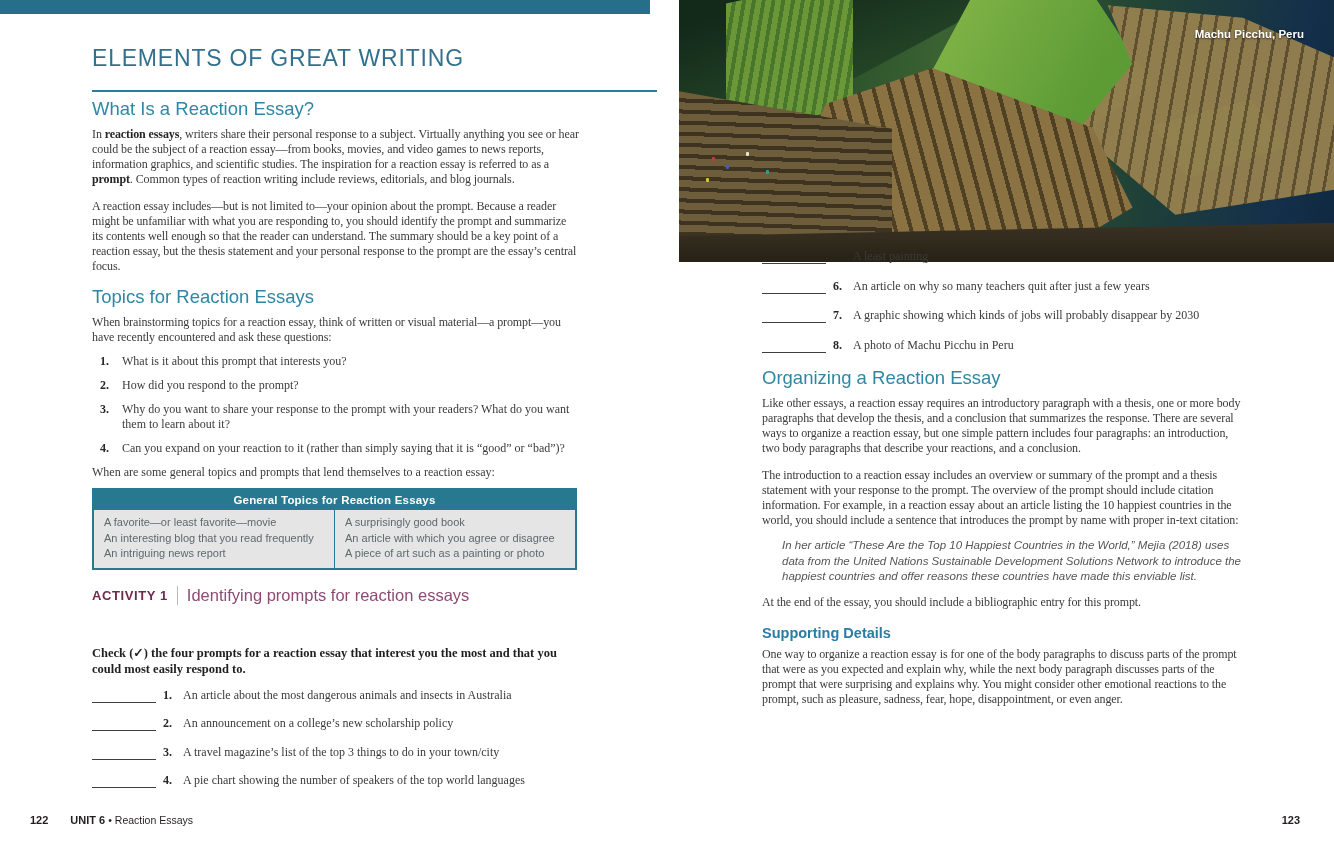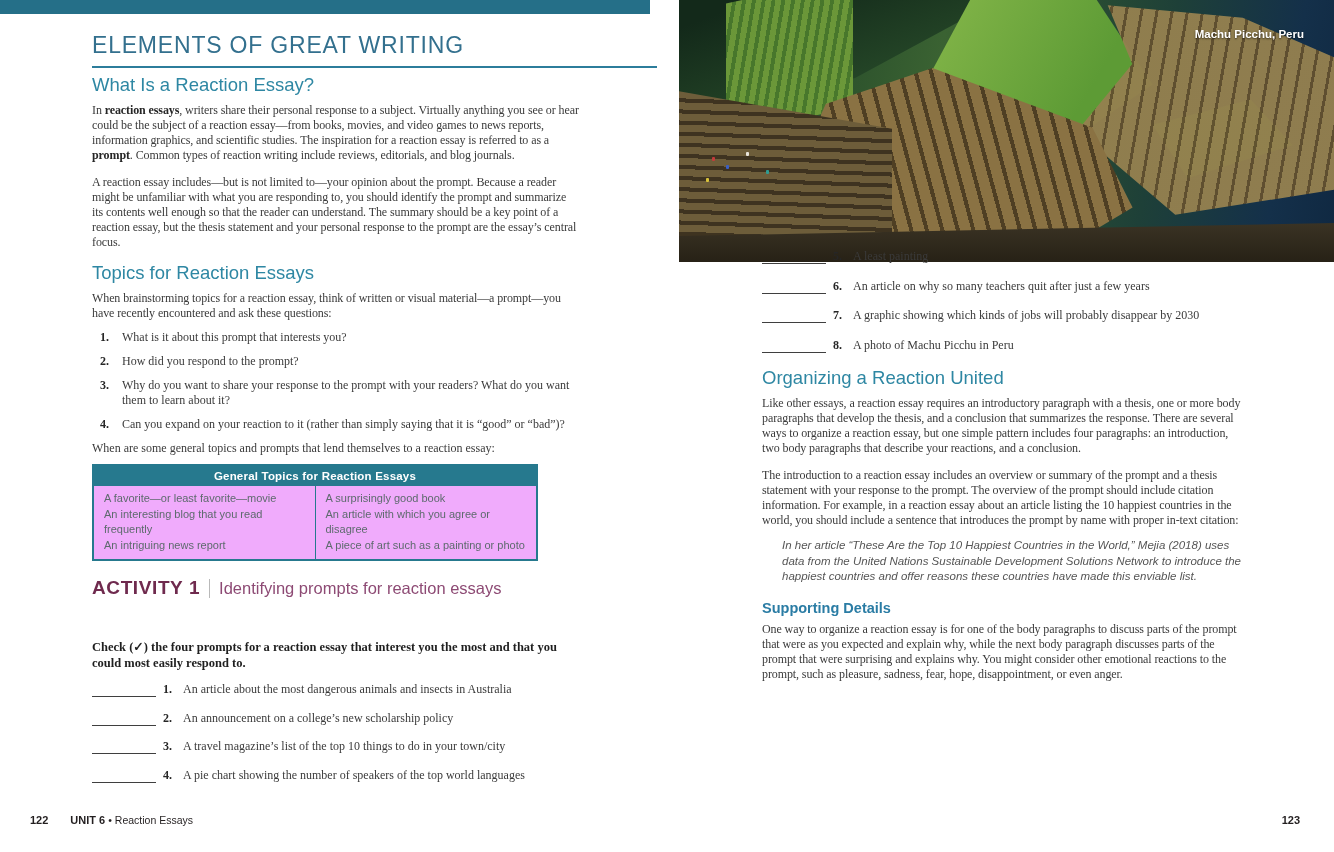--- a/index.html
+++ b/index.html
@@ -6,56 +6,56 @@
   html,body { background:#e8e8e8; }
   #canvas {
     position:relative; width:1334px; height:852px; background:#ffffff;
     font-family:"Liberation Serif", serif; color:#3a3a3a; overflow:hidden;
   }
   
   .topbar { position:absolute; left:0; top:0; width:650px; height:14px; background:#256f88; }
   .page-left { position:absolute; left:0; top:14px; width:667px; height:838px; }
   .col-left { position:absolute; left:92px; top:0; width:487px; }
   .doc-title {
-    margin-top:18px; font-family:"Liberation Sans", sans-serif; font-size:23px;
-    color:#33708e; letter-spacing:0.8px; padding-bottom:7px;
+    margin-top:31px; font-family:"Liberation Sans", sans-serif; font-size:23px;
+    color:#33708e; letter-spacing:0.8px; padding-bottom:18px;
     border-bottom:2px solid #2c7d9b; width:565px; font-weight:normal;
   }
   h2.sect {
     font-family:"Liberation Sans", sans-serif; font-weight:normal;
     font-size:18.5px; color:#2e87a3; margin-top:6px; margin-bottom:7px;
   }
   h3.subsect {
     font-family:"Liberation Sans", sans-serif; font-weight:bold;
     font-size:14.5px; color:#2a7ca4; margin-top:15px; margin-bottom:6px;
   }
   p.body { font-size:12px; line-height:15px; margin-bottom:12px; letter-spacing:-0.1px; }
   .bold { font-weight:bold; color:#262626; }
   .qlist { margin-left:8px; margin-bottom:4px; }
   .qa { display:flex; margin-bottom:9px; font-size:12px; line-height:15px; }
   .qnum { font-weight:bold; color:#262626; width:22px; flex:0 0 22px; }
   .qtext { flex:1; }
   p.lead { font-size:12px; line-height:15px; margin-bottom:8px; }
   
-  .gt-table { width:446px; border:2px solid #26798e; margin-bottom:16px; }
+  .gt-table { width:485px; border:2px solid #26798e; margin-bottom:16px; }
   .gt-head {
     background:#26798e; color:#ffffff; text-align:center;
     font-family:"Liberation Sans", sans-serif; font-weight:bold; font-size:11.5px;
     padding:4px 0 4px 0; letter-spacing:0.2px;
   }
-  .gt-body { display:flex; background:#f0abfc; }
+  .gt-body { display:flex; background:#e5e5e5; }
   .gt-cell { flex:1; padding:5px 8px 6px 10px; }
   .gt-cell + .gt-cell { border-left:1.5px solid #26798e; }
   .gt-line {
     font-family:"Liberation Sans", sans-serif; font-size:11px; color:#5d6a6d; line-height:15.5px;
   }
   
   .act-head { display:flex; align-items:center; margin-top:4px; margin-bottom:9px; }
   .act-label {
-    font-family:"Liberation Sans", sans-serif; font-weight:bold; font-size:19px;
+    font-family:"Liberation Sans", sans-serif; font-weight:bold; font-size:13px;
     color:#6f2a4e; letter-spacing:0.6px;
   }
   .act-sep { width:1px; height:19px; background:#b9b9b9; margin:0 9px; }
   .act-title {
     font-family:"Liberation Sans", sans-serif; font-size:16.5px; color:#8d4a74; font-weight:normal;
   }
   .instruction { font-size:12.5px; line-height:16px; font-weight:bold; color:#1f1f1f; margin-bottom:11px; width:487px;margin-top:40px; }
   .chk-item { display:flex; align-items:flex-end; margin-bottom:13.5px; font-size:12px; line-height:15px; }
   .chk-blank { flex:0 0 64px; border-bottom:1.2px solid #3f3f3f; height:13px; margin-right:7px; }
   .chk-num { font-weight:bold; color:#262626; flex:0 0 20px; }
@@ -181,21 +181,21 @@
             <span class="chk-text">An article about the most dangerous animals and insects in Australia</span>
           </div>
         <div class="chk-item">
             <span class="chk-blank"></span>
             <span class="chk-num">2.</span>
             <span class="chk-text">An announcement on a college’s new scholarship policy</span>
           </div>
         <div class="chk-item">
             <span class="chk-blank"></span>
             <span class="chk-num">3.</span>
-            <span class="chk-text">A travel magazine’s list of the top 10 things to do in your town/city</span>
+            <span class="chk-text">A travel magazine’s list of the top 3 things to do in your town/city</span>
           </div>
         <div class="chk-item">
             <span class="chk-blank"></span>
             <span class="chk-num">4.</span>
             <span class="chk-text">A pie chart showing the number of speakers of the top world languages</span>
           </div>
       </div>
 
     </div>
   </div>
@@ -241,25 +241,26 @@
             <span class="chk-num">7.</span>
             <span class="chk-text">A graphic showing which kinds of jobs will probably disappear by 2030</span>
           </div>
         <div class="chk-item">
             <span class="chk-blank"></span>
             <span class="chk-num">8.</span>
             <span class="chk-text">A photo of Machu Picchu in Peru</span>
           </div>
       </div>
 
-      <h2 class="sect" style="margin-top:13px;">Organizing a Reaction United</h2>
+      <h2 class="sect" style="margin-top:13px;">Organizing a Reaction Essay</h2>
       <p class="body">Like other essays, a reaction essay requires an introductory paragraph with a thesis, one or more body paragraphs that develop the thesis, and a conclusion that summarizes the response. There are several ways to organize a reaction essay, but one simple pattern includes four paragraphs: an introduction, two body paragraphs that describe your reactions, and a conclusion.</p>
 
       <p class="body" style="margin-bottom:4px;">The introduction to a reaction essay includes an overview or summary of the prompt and a thesis statement with your response to the prompt. The overview of the prompt should include citation information. For example, in a reaction essay about an article listing the 10 happiest countries in the world, you should include a sentence that introduces the prompt by name with proper in-text citation:</p>
       <p class="quote">In her article “These Are the Top 10 Happiest Countries in the World,” Mejia (2018) uses data from the United Nations Sustainable Development Solutions Network to introduce the happiest countries and offer reasons these countries have made this enviable list.</p>
+      <p class="body">At the end of the essay, you should include a bibliographic entry for this prompt.</p>
 
       <h3 class="subsect">Supporting Details</h3>
       <p class="body">One way to organize a reaction essay is for one of the body paragraphs to discuss parts of the prompt that were as you expected and explain why, while the next body paragraph discusses parts of the prompt that were surprising and explains why. You might consider other emotional reactions to the prompt, such as pleasure, sadness, fear, hope, disappointment, or even anger.</p>
 
     </div>
   </div>
 
   <div class="footer-right">123</div>
 
 </div>

